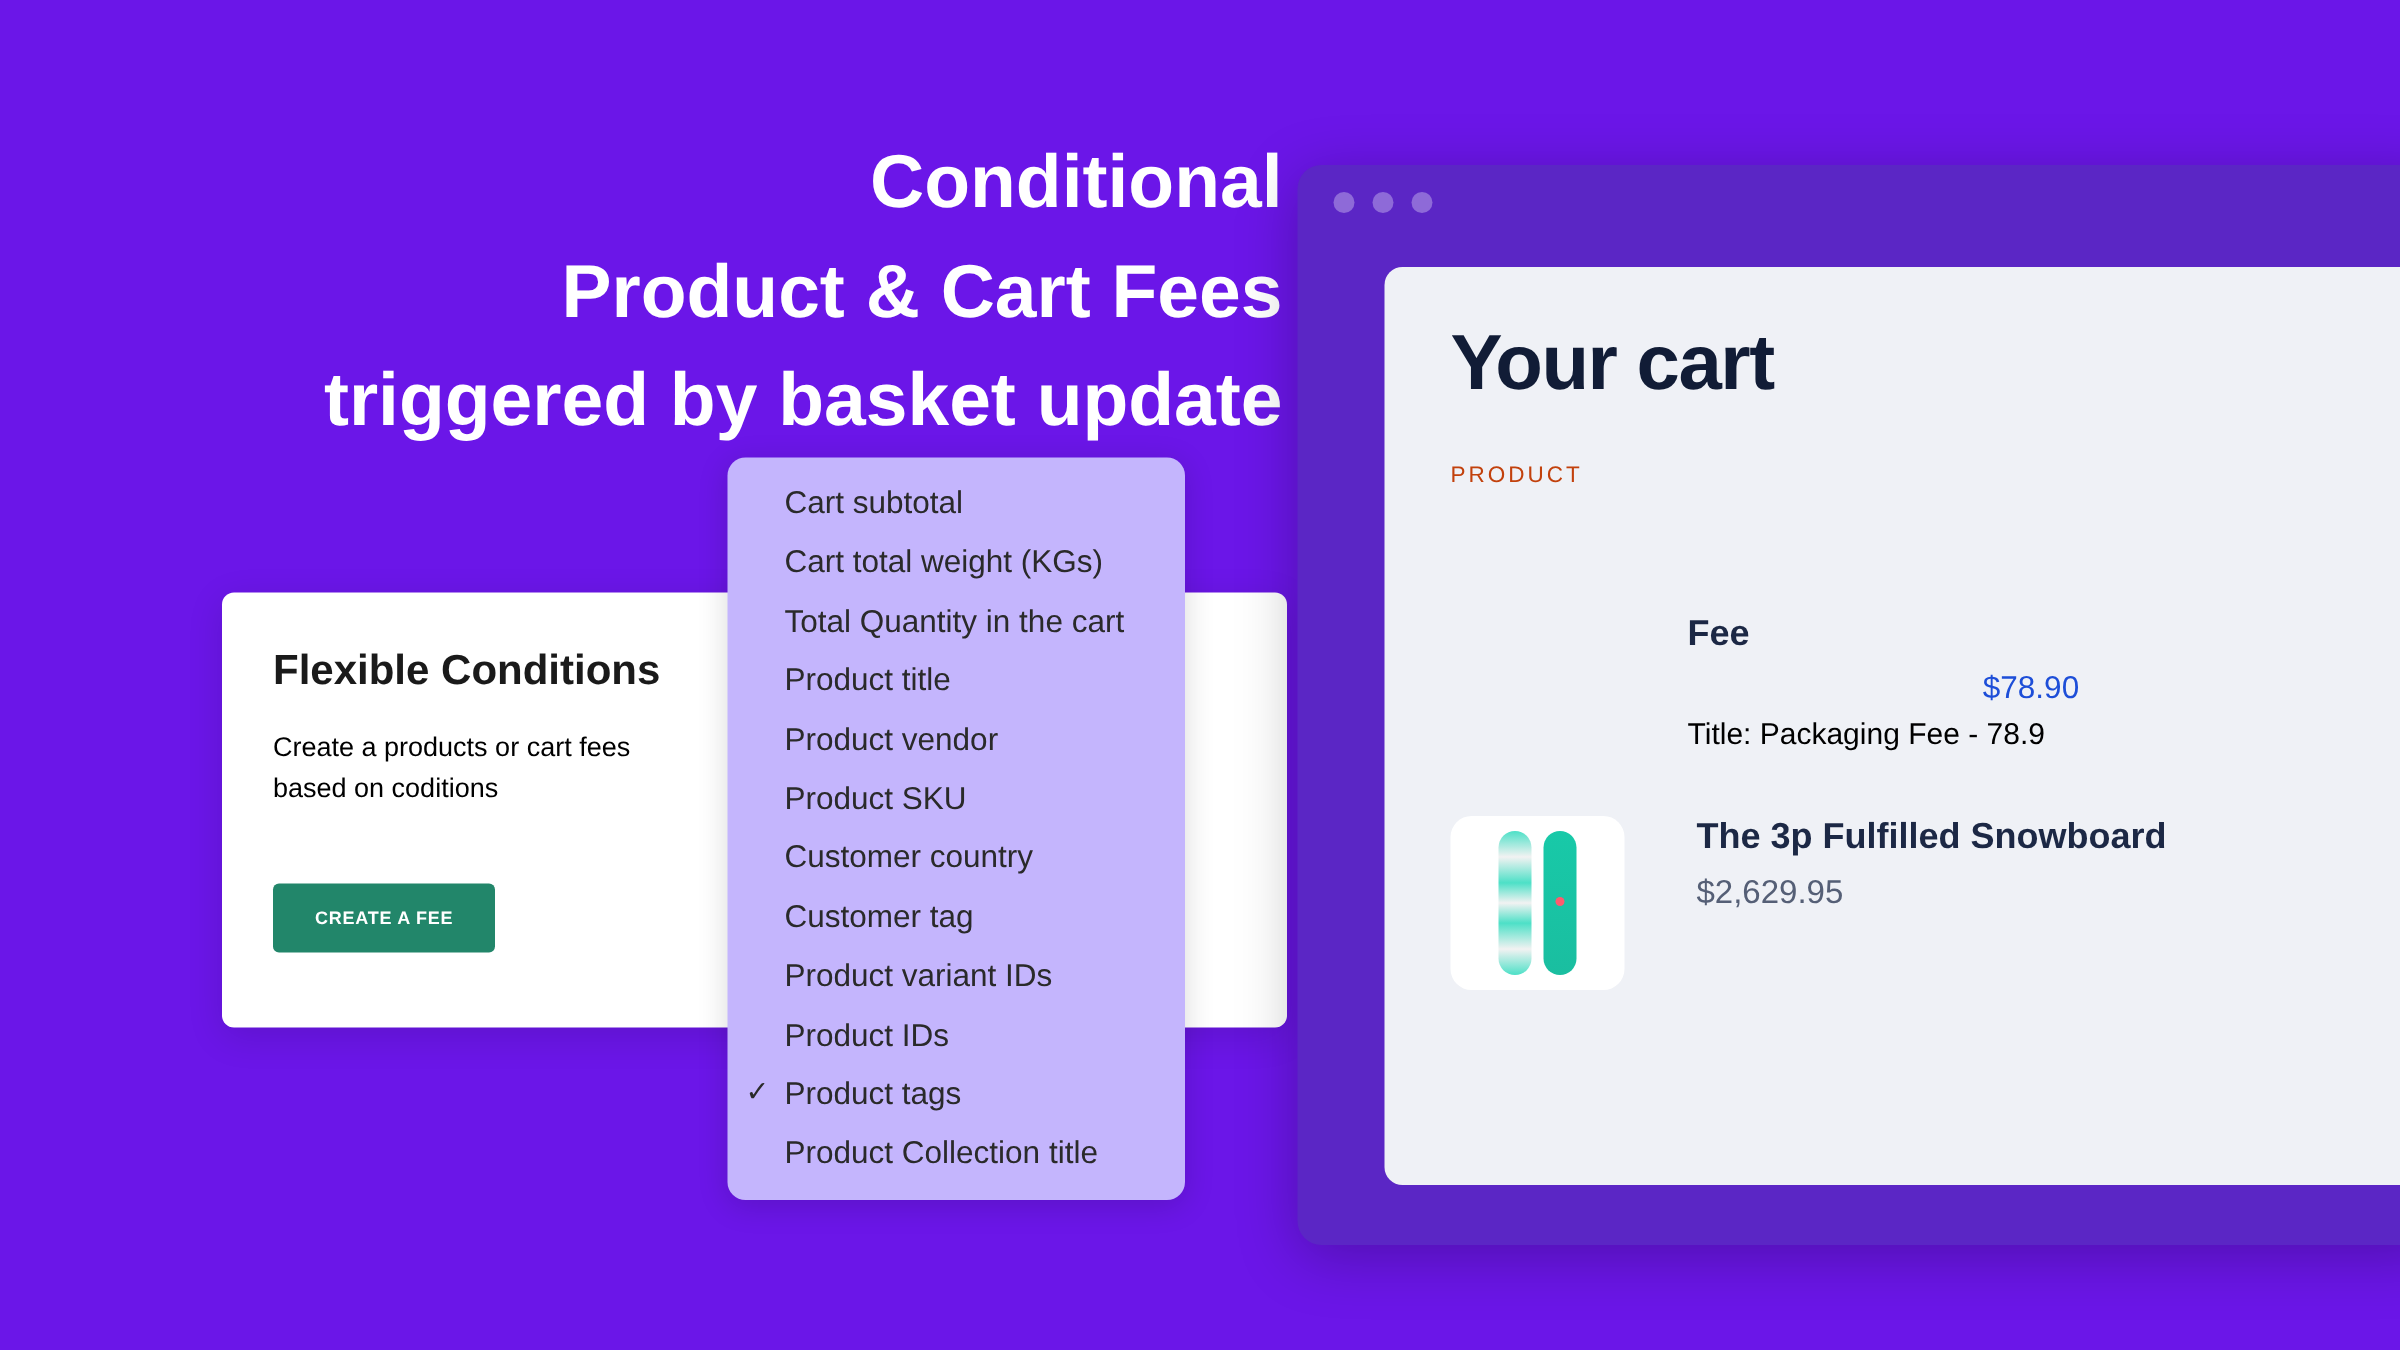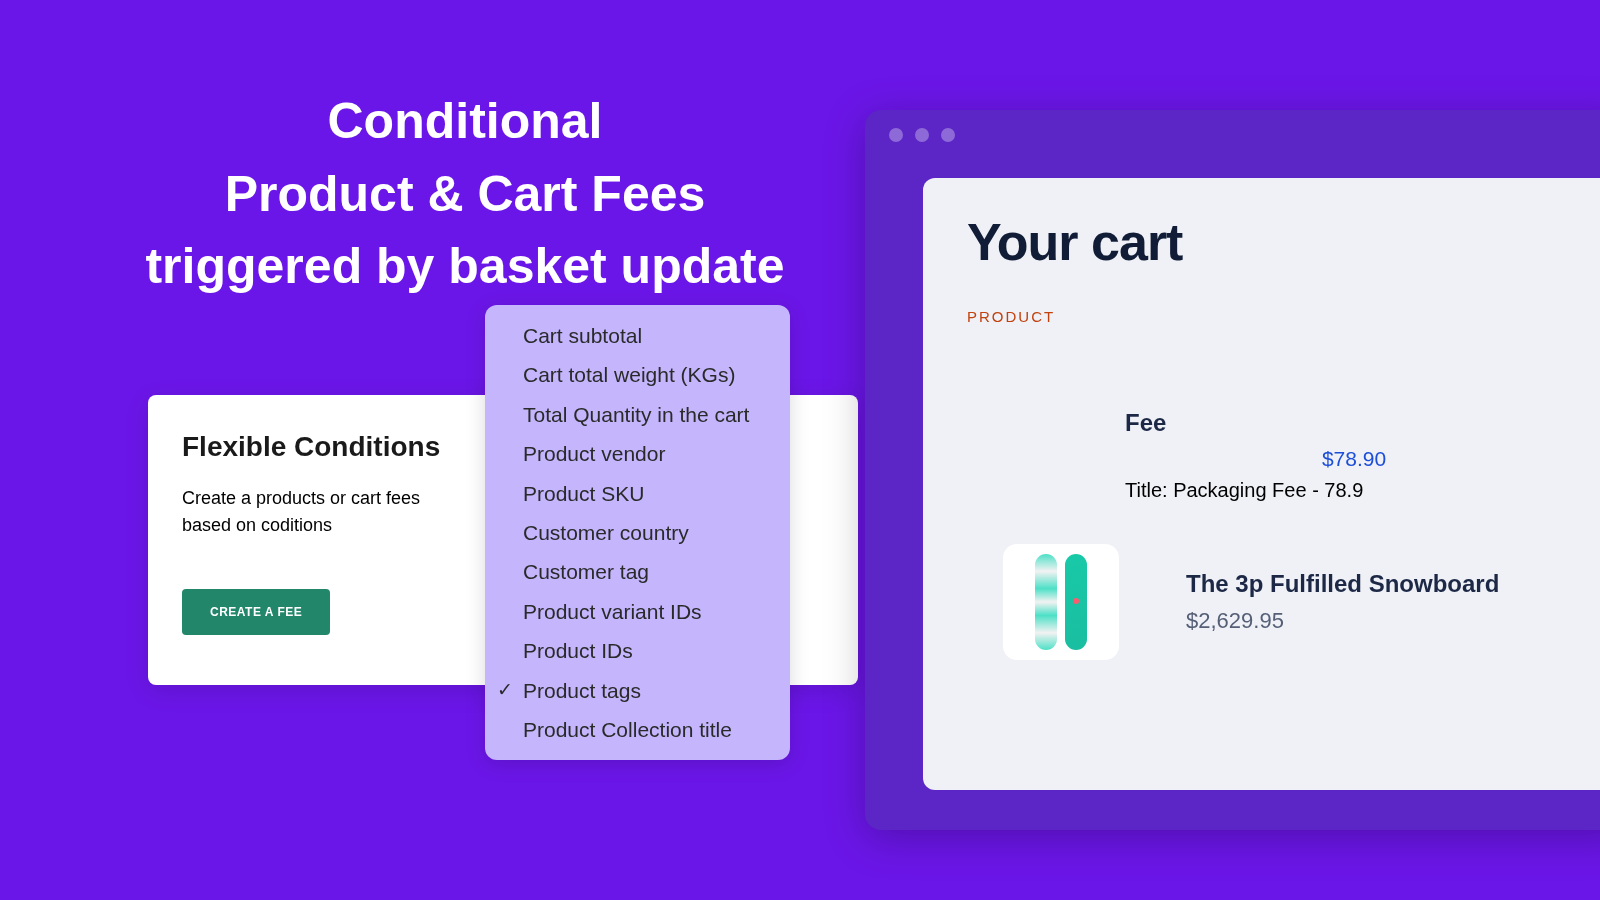--- a/index.html
+++ b/index.html
@@ -13,21 +13,21 @@
 }
 .headline {
   position: absolute;
   top: 85px;
   left: 75px;
   width: 780px;
   color: #fff;
   font-weight: 700;
   font-size: 50px;
   line-height: 1.45;
-  text-align: center;
+  text-align: right;
 }
 .left-card {
   position: absolute;
   left: 148px;
   top: 395px;
   width: 710px;
   height: 290px;
   background: #fff;
   border-radius: 8px;
   padding: 36px 34px;
@@ -144,23 +144,22 @@
   color: #1d4ed8;
   margin-bottom: 8px;
   text-align: center;
 }
 .fee-sub {
   font-size: 20px;
   color: #000000;
 }
 .product-row {
   display: flex;
-  align-items: center;
-  gap: 67px;
-  margin-left: 36px;
+  align-items: flex-start;
+  gap: 48px;
 }
 .thumb {
   width: 116px;
   height: 116px;
   background: #fff;
   border-radius: 14px;
   display: flex;
   align-items: center;
   justify-content: center;
   gap: 8px;
@@ -205,20 +204,21 @@
 <div class="left-card">
   <h2>Flexible Conditions</h2>
   <p>Create a products or cart fees based on coditions</p>
   <button class="create-btn">CREATE A FEE</button>
 </div>
 
 <div class="dropdown" id="dropdown">
     <div class="dd-item"><span>Cart subtotal</span></div>
     <div class="dd-item"><span>Cart total weight (KGs)</span></div>
     <div class="dd-item"><span>Total Quantity in the cart</span></div>
+    <div class="dd-item"><span>Product title</span></div>
     <div class="dd-item"><span>Product vendor</span></div>
     <div class="dd-item"><span>Product SKU</span></div>
     <div class="dd-item"><span>Customer country</span></div>
     <div class="dd-item"><span>Customer tag</span></div>
     <div class="dd-item"><span>Product variant IDs</span></div>
     <div class="dd-item"><span>Product IDs</span></div>
     <div class="dd-item"><span class="check">✓</span><span>Product tags</span></div>
     <div class="dd-item"><span>Product Collection title</span></div>
   </div>
 

